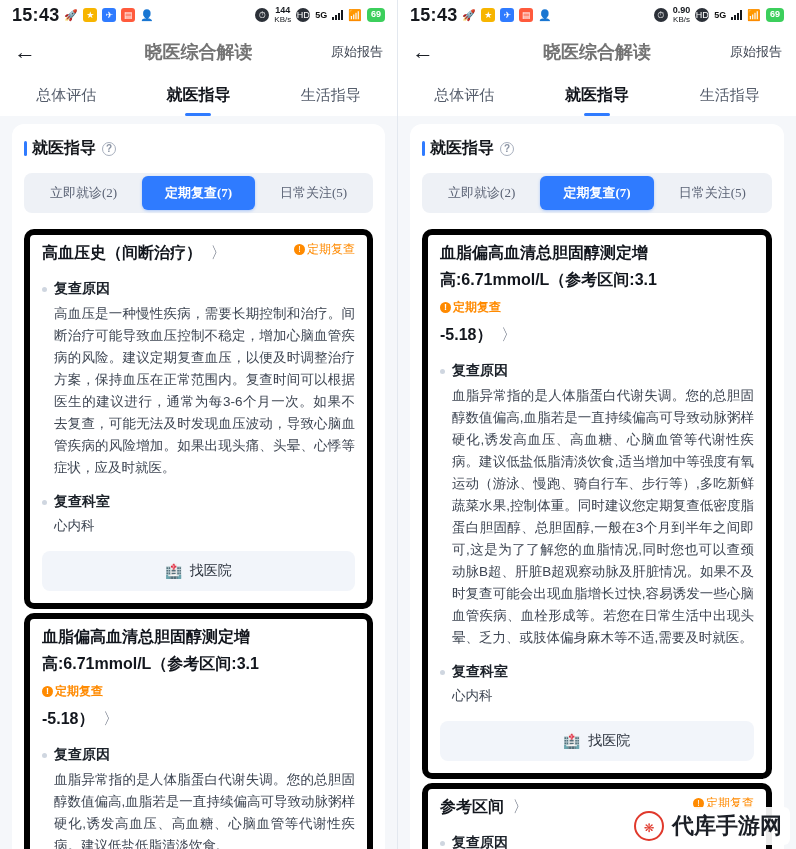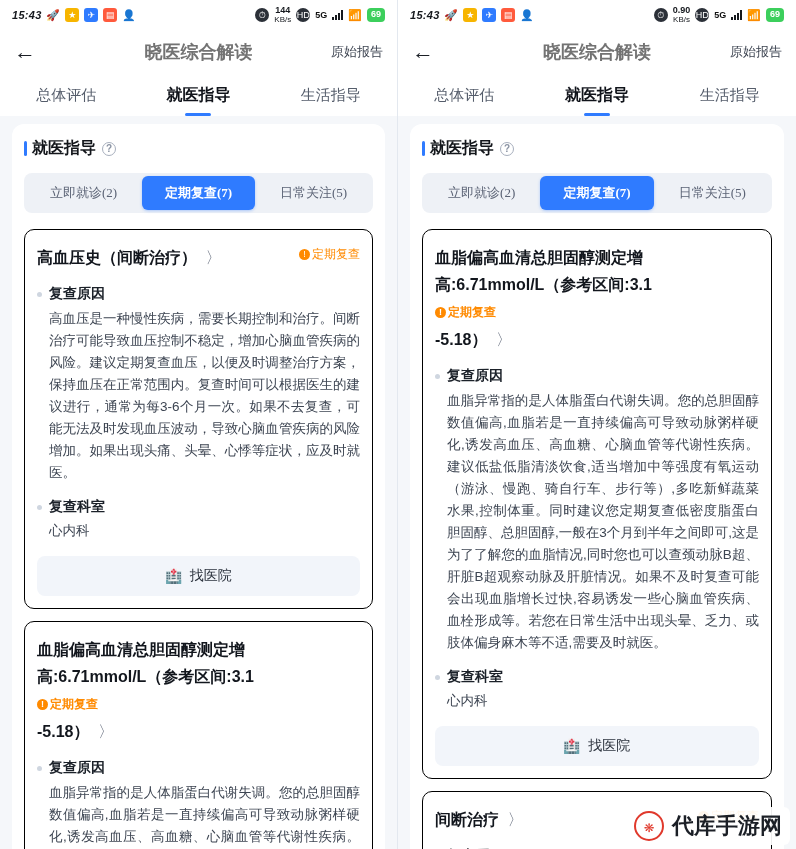--- a/index.html
+++ b/index.html
@@ -28,21 +28,21 @@
     background: #ffffff;
     display: flex;
     align-items: center;
     justify-content: space-between;
     padding: 0 12px;
     font-size: 13px;
     color: #111;
   }
   .sb-left { display: flex; align-items: center; gap: 5px; }
   .sb-right { display: flex; align-items: center; gap: 5px; }
-  .sb-time { font-size: 11px; font-weight: 600; color: #15181d; letter-spacing: .3px; font-style: italic; }
+  .sb-time { font-size: 18px; font-weight: 600; color: #15181d; letter-spacing: .3px; }
   .sb-ico { font-size: 11px; line-height: 1; }
   .ico-box {
     display: inline-flex; align-items: center; justify-content: center;
     width: 14px; height: 14px; border-radius: 3px; font-size: 9px; color:#fff;
   }
   .ico-yellow { background: #f7b500; }
   .ico-blue { background: #2f7bff; }
   .ico-red { background: #ff5a3c; }
   .ico-dark { background: #2b3038; border-radius: 50%; }
   .sb-net { font-size: 8px; line-height: 9px; text-align: center; color:#15181d; }
@@ -129,24 +129,24 @@
     flex: 1; text-align: center; font-size: 13px; color: #5b6375;
     padding: 8px 0; border-radius: 6px; white-space: nowrap; font-family: Liberation Serif, serif;
   }
   .seg-item.active {
     background: #2f7bff; color: #fff; font-weight: 700;
     box-shadow: 0 1px 3px rgba(47,123,255,.35);
   }
 
   
   .item {
-    border: 1px solid #000000;
+    border: 6px solid #000000;
     border-radius: 10px;
-    padding: 14px 12px 12px 12px;
-    margin-bottom: 12px;
+    padding: 4px 12px 12px 12px;
+    margin-bottom: 4px;
     background: #fff;
   }
   .item-head {
     position: relative;
     padding-right: 78px;
   }
   .item-title {
     font-size: 16px; font-weight: 700; color: #12161d; line-height: 27px;
   }
   .item-title .chev { font-weight: 400; color: #6b7383; margin-left: 4px; }
@@ -380,21 +380,21 @@
           <div class="para short">心内科</div>
           <div class="findbtn">
             <span class="hosp-ico">🏥</span>
             <span>找医院</span>
           </div>
         </div>
 
         <div class="item">
           <div class="item-head">
             <div class="item-title">
-              <span>间断治疗</span>
+              <span>参考区间</span>
               <span class="chev">〉</span>
             </div>
             <div class="badge">
               <span class="badge-dot">!</span>
               <span>定期复查</span>
             </div>
           </div>
           <div class="sub">复查原因</div>
         </div>
 

